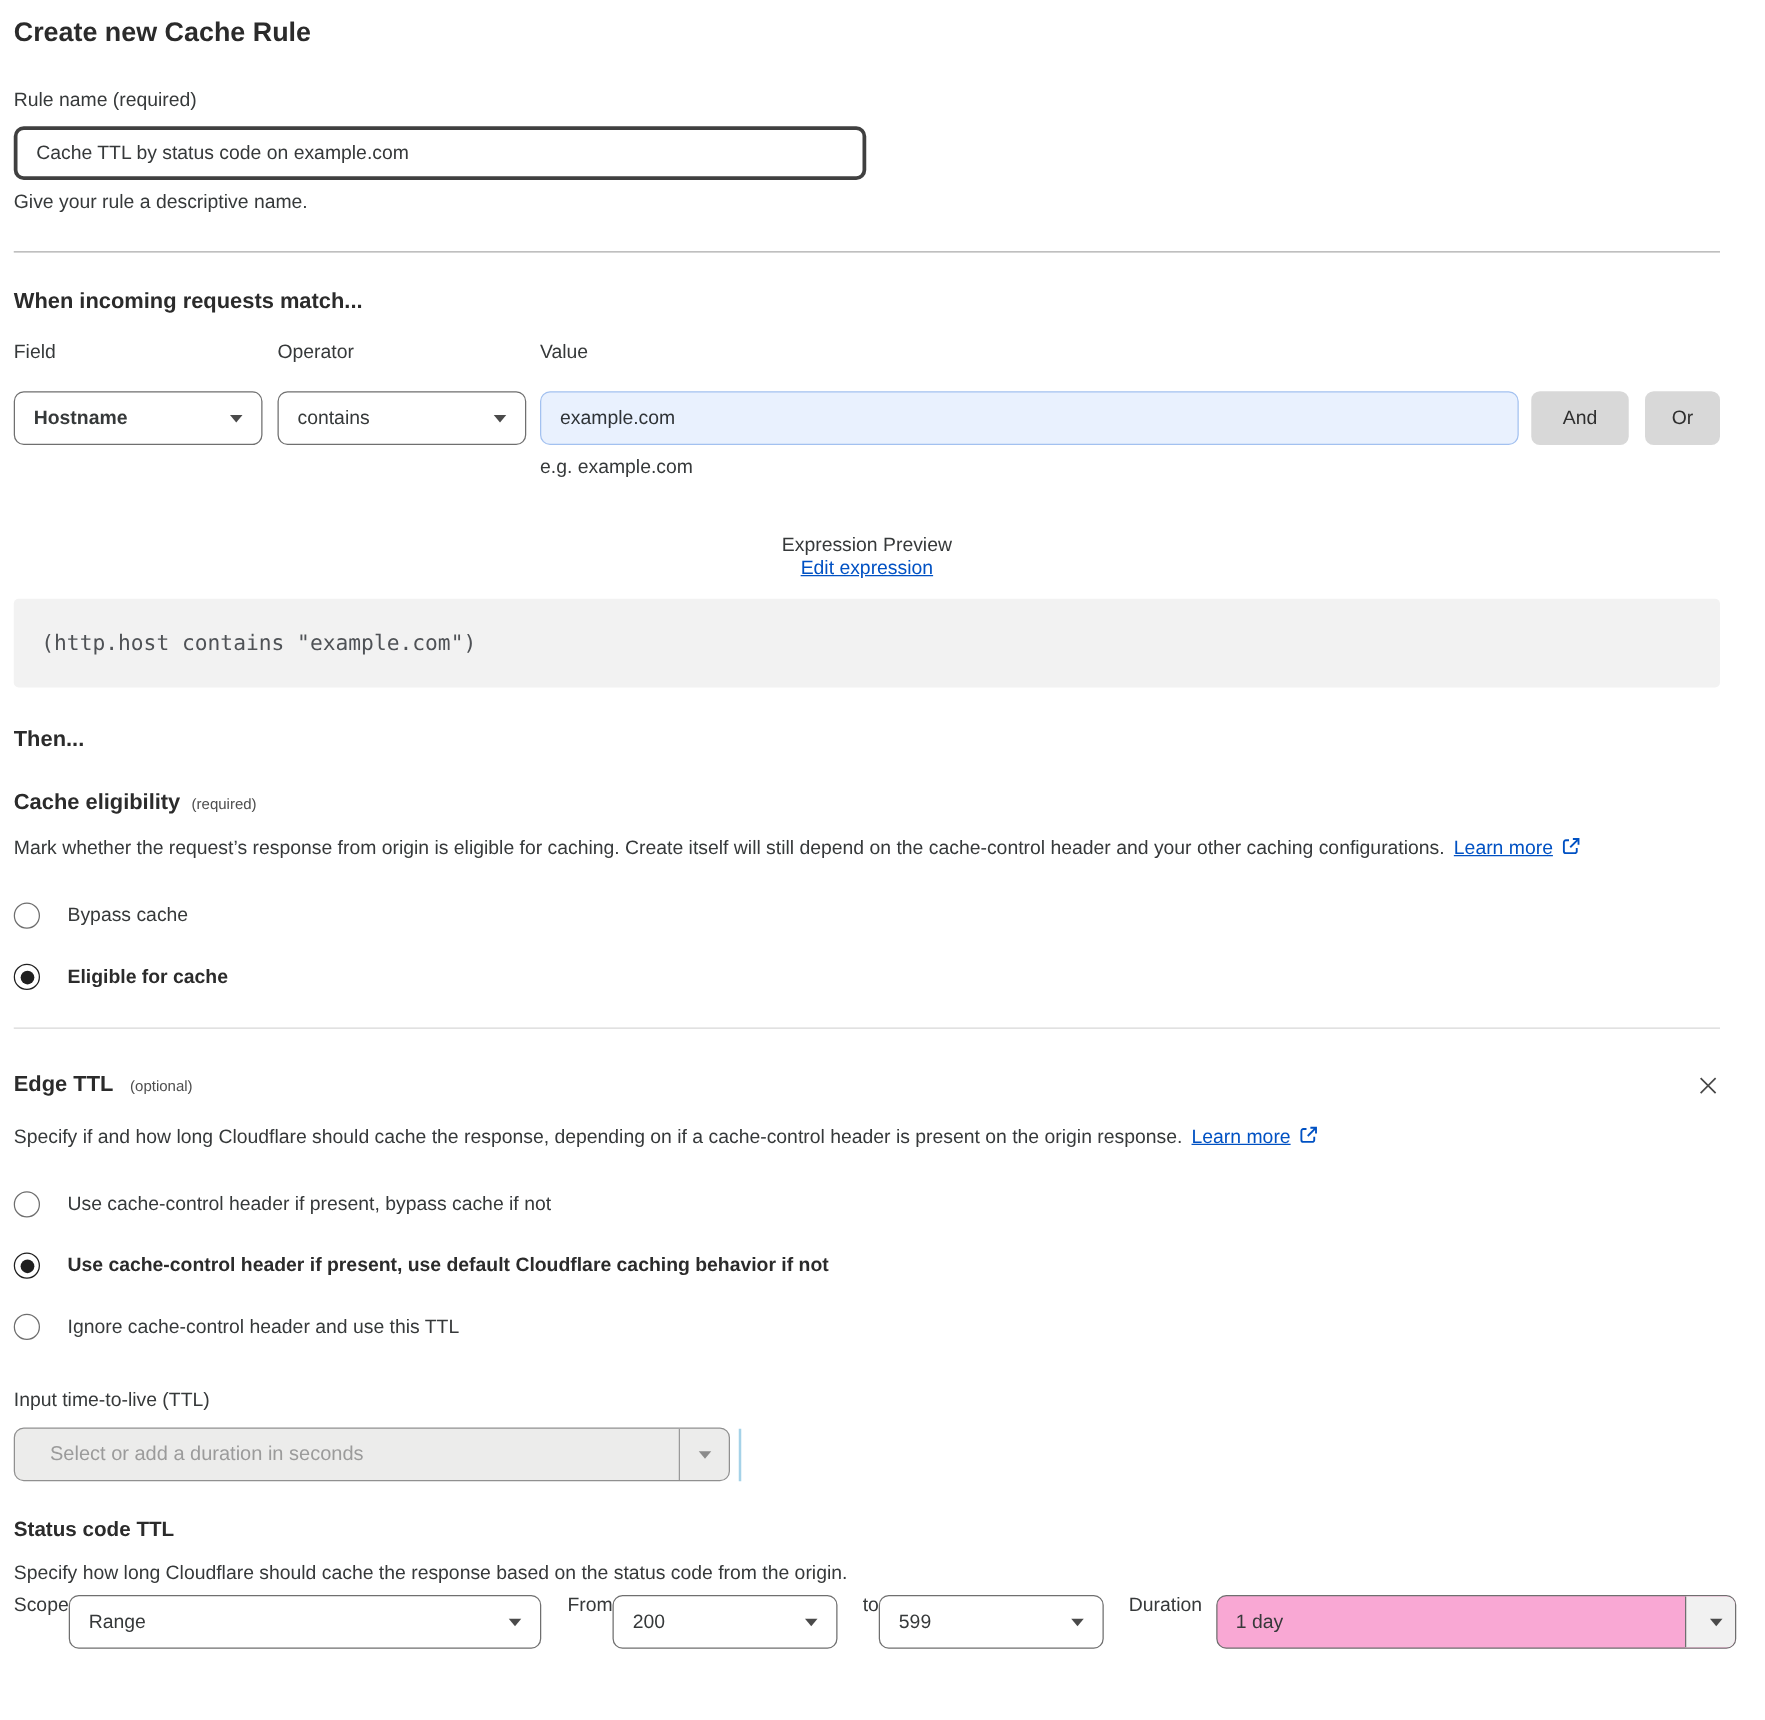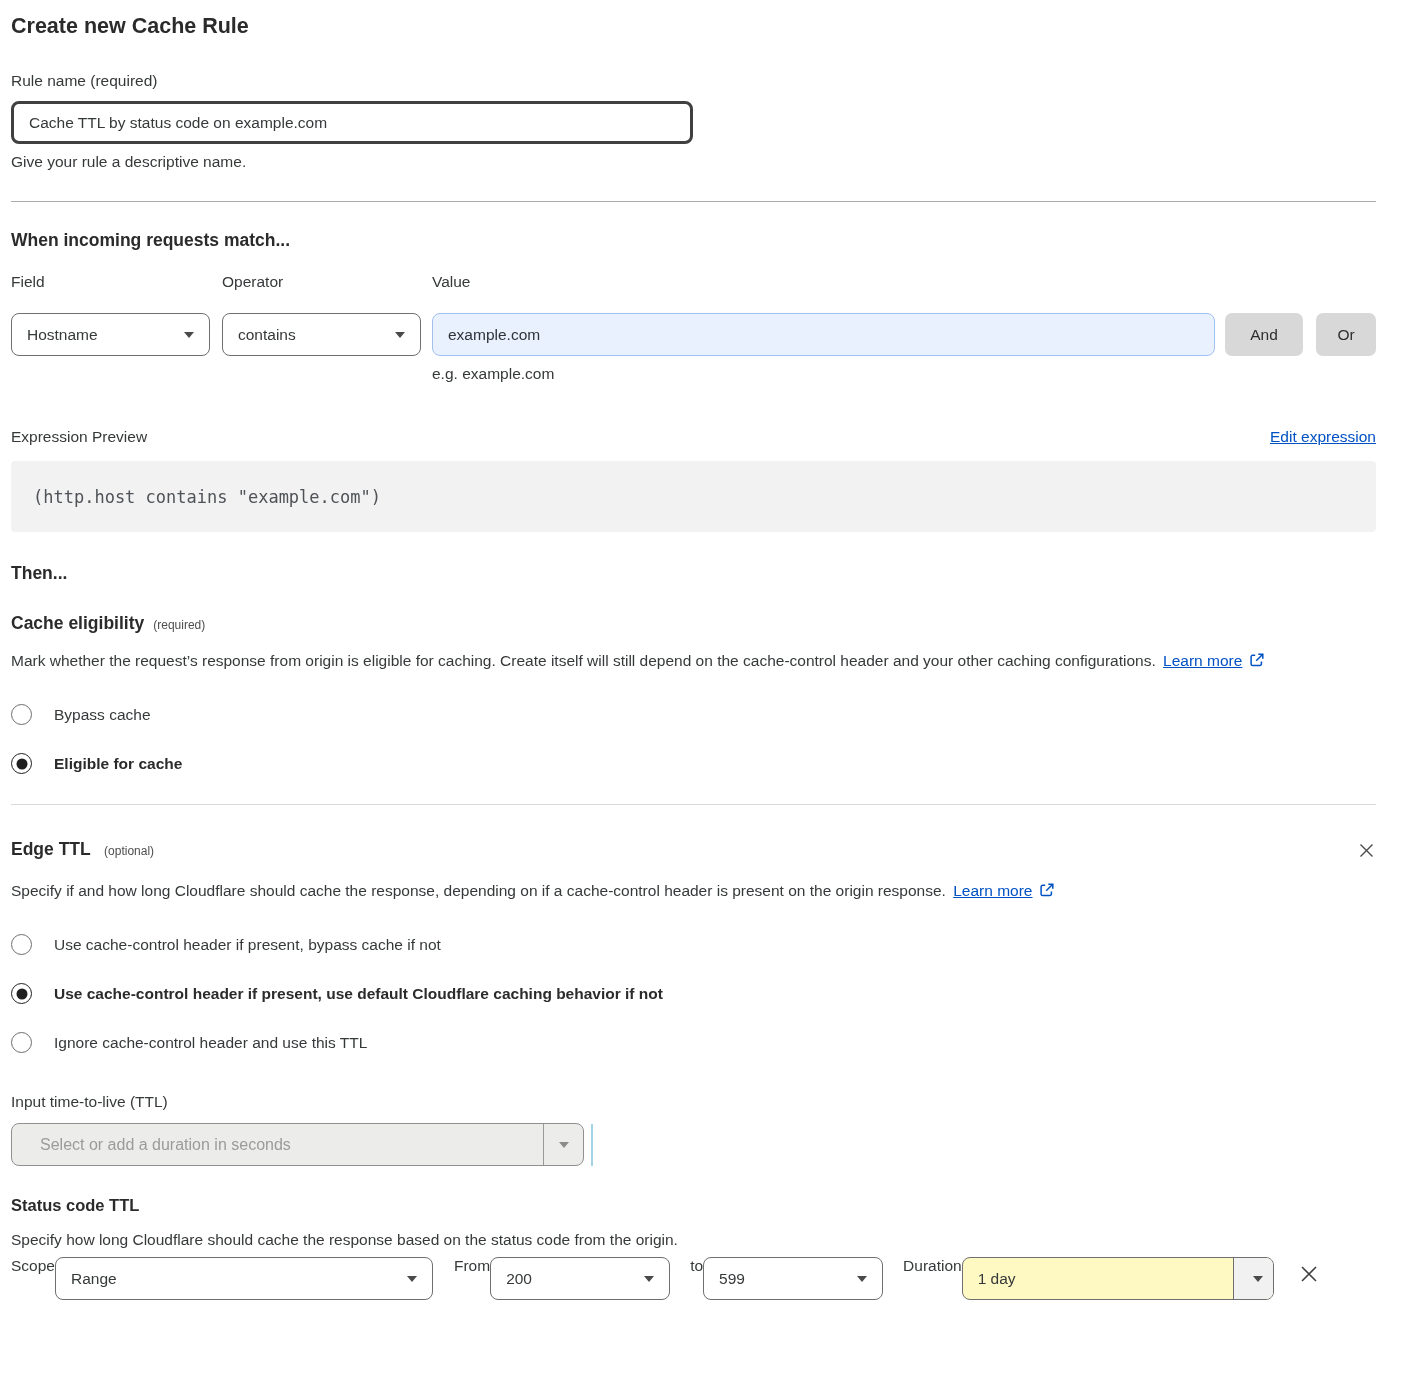--- a/index.html
+++ b/index.html
@@ -39,39 +39,39 @@
   .select {
     height:43px; border:1px solid #6f6f6f; border-radius:8px; background:#fff;
     display:flex; align-items:center; justify-content:space-between;
     padding:0 15px; cursor:pointer; font-size:15.5px; color:#36393a;
   }
   .caret {
     width:0; height:0; border-left:5.5px solid transparent;
     border-right:5.5px solid transparent; border-top:6.5px solid #4a4a4a;
     flex:none; margin-left:10px;
   }
-  .sel-field { width:199px; margin-right:12px; }
+  .sel-field { width:199px; margin-right:12px;font-weight:bold; }
   .sel-operator { width:199px; margin-right:11px; }
 
   .value-input {
     flex:1; height:43px; border:1px solid #a3c1f0; border-radius:8px;
     background:#e9f1fe; padding:0 15px; font-size:15.5px; color:#2f3337;
     font-family:"Liberation Sans", sans-serif; outline:none;
   }
   .btn {
     height:43px; border:none; border-radius:7px; background:#d8d8d8;
     color:#2e2e2e; font-size:15.5px; font-family:"Liberation Sans", sans-serif;
     cursor:pointer;
   }
   .btn-and { width:78px; margin-left:10px; }
   .btn-or { width:60px; margin-left:13px; }
   .value-help { margin-left:421px; margin-top:9px; }
 
   
-  .expr-head { display:flex; justify-content:space-between; align-items:center; margin-top:45px; }
+  .expr-head { display:flex; justify-content:space-between; align-items:center; margin-top:45px;flex-direction:column; }
   .link { color:#0051c3; text-decoration:underline; cursor:pointer; font-size:15.5px; }
   .expr-block {
     margin-top:15px; background:#f2f2f2; border-radius:4px; height:71px;
     display:flex; align-items:center; padding:0 22px;
     font-family:"DejaVu Sans Mono", monospace; font-size:17px; color:#4f5256;
   }
 
   .then-heading { margin-top:31px; }
   .sub-head { margin-top:29px; display:flex; align-items:baseline; }
   .para { margin-top:13px; line-height:28px; color:#36393a; }
@@ -119,22 +119,22 @@
   
   .status-heading { font-size:16.5px; font-weight:700; color:#2b2b2b; margin-top:30px; }
   .status-desc { margin-top:16px; }
   .status-row { display:flex; margin-top:8px; align-items:flex-start; }
   .status-col { display:flex; flex-direction:row; }
   .status-col .field-label { margin-bottom:13px; }
   .gap21 { margin-right:21px; } .gap20 { margin-right:20px; }
   .sel-scope { width:378px; }
   .sel-from, .sel-to { width:180px; }
   .duration-select {
-    width:312px; height:43px; border:1px solid #6f6f6f; border-radius:8px;
-    background:#fef9c3; display:flex; overflow:hidden; cursor:pointer;
+    width:416px; height:43px; border:1px solid #6f6f6f; border-radius:8px;
+    background:#f9a8d4; display:flex; overflow:hidden; cursor:pointer;margin-left:11px;
   }
   .duration-select .dur-text { flex:1; display:flex; align-items:center; padding:0 15px; }
   .duration-select .dur-arrow {
     width:40px; border-left:1px solid #6f6f6f; background:#f1f1f1;
     display:flex; align-items:center; justify-content:center;
   }
   .row-x { align-self:flex-end; margin:0 0 11px 24px; cursor:pointer; }
 </style>
 </head>
 <body>

